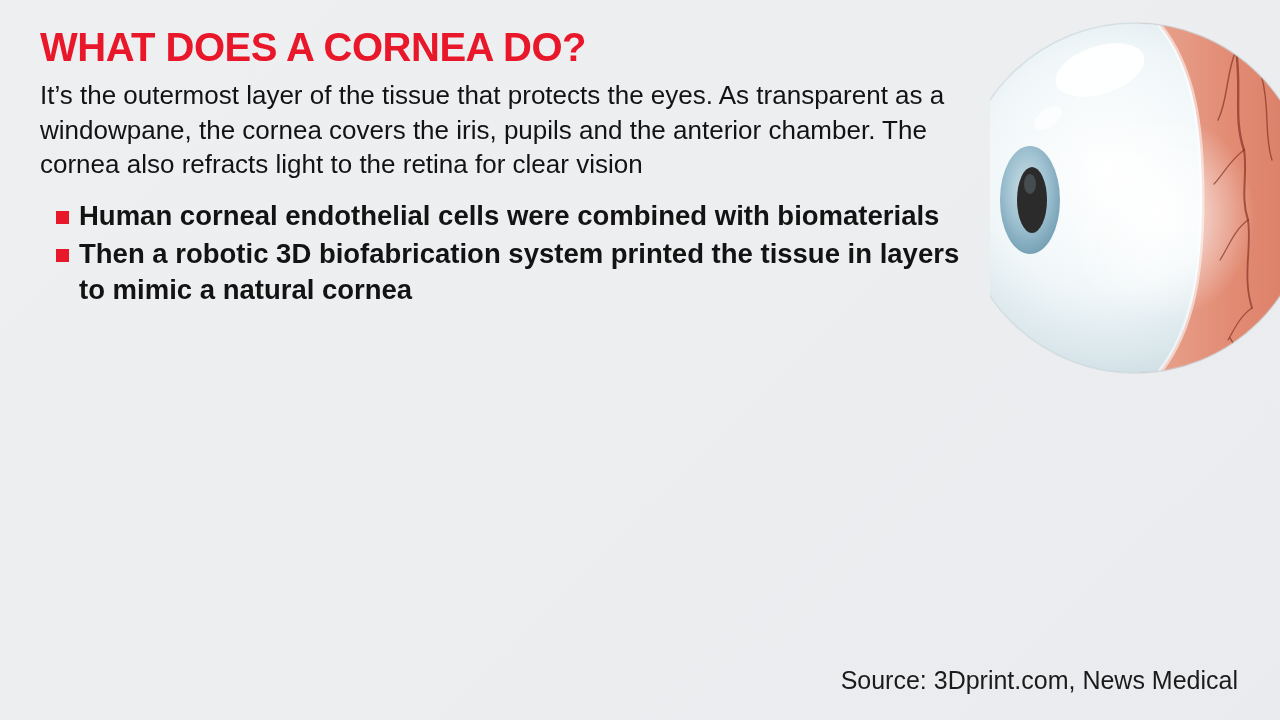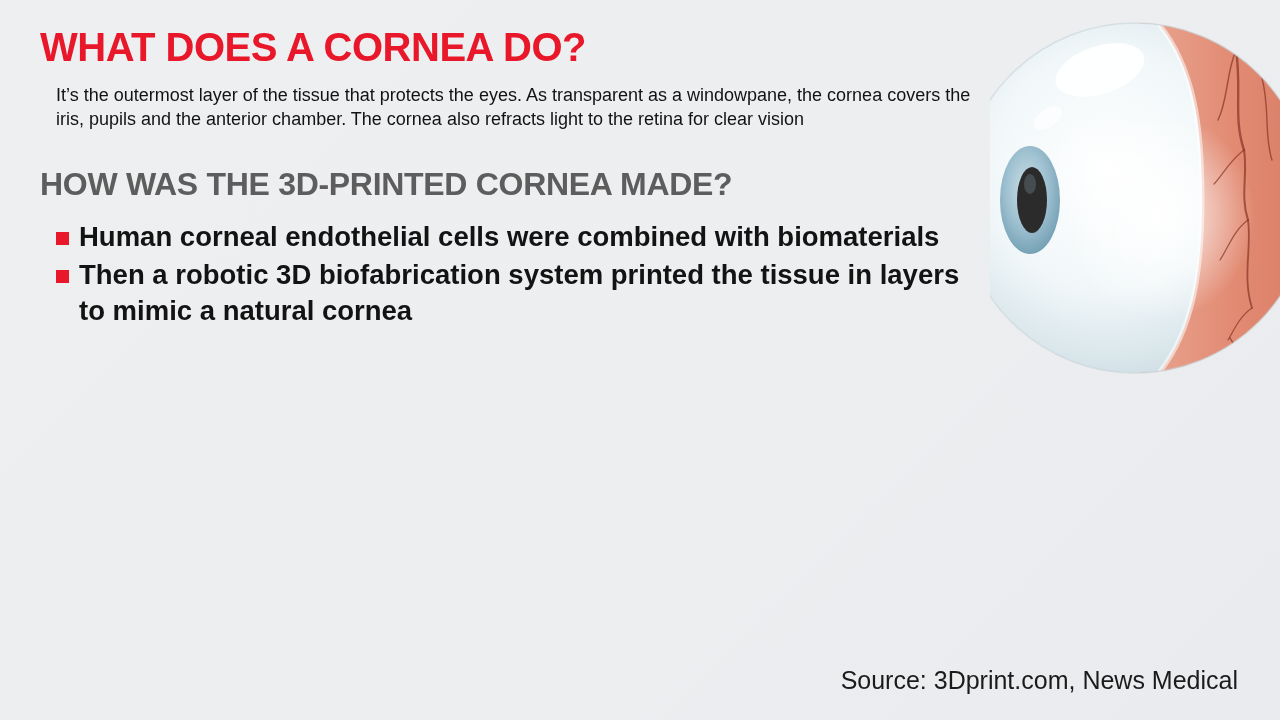--- a/index.html
+++ b/index.html
@@ -29,24 +29,24 @@
     font-size: 40px;
     font-weight: bold;
     color: #e8172a;
     letter-spacing: -0.5px;
     line-height: 1.05;
     margin: 0 0 10px 0;
     text-transform: uppercase;
     font-stretch: condensed;
   }
   .intro {
-    font-size: 18px;
+    font-size: 26px;
     line-height: 1.33;
     color: #131313;
-    margin: 16px;
+    margin: 0;
     max-width: 930px;
   }
   .subhead {
     font-size: 32px;
     font-weight: bold;
     color: #5d5d5d;
     letter-spacing: -0.3px;
     margin: 34px 0 8px 0;
     text-transform: uppercase;
   }
@@ -97,21 +97,20 @@
 <body>
 
 <div class="page">
 
   <div class="content">
 
     <h1 class="headline">WHAT DOES A CORNEA DO?</h1>
 
     <p class="intro">It’s the outermost layer of the tissue that protects the eyes. As transparent as a windowpane, the cornea covers the iris, pupils and the anterior chamber. The cornea also refracts light to the retina for clear vision</p>
 
-    <h2 class="subhead">HOW WAS THE 3D-PRINTED CORNEA MADE?</h2>
 
     <ul class="bullets">
       <li>
         <span class="sq"></span>
         <span>Human corneal endothelial cells were combined with biomaterials</span>
       </li>
       <li>
         <span class="sq"></span>
         <span>Then a robotic 3D biofabrication system printed the tissue in layers to mimic a natural cornea</span>
       </li>

